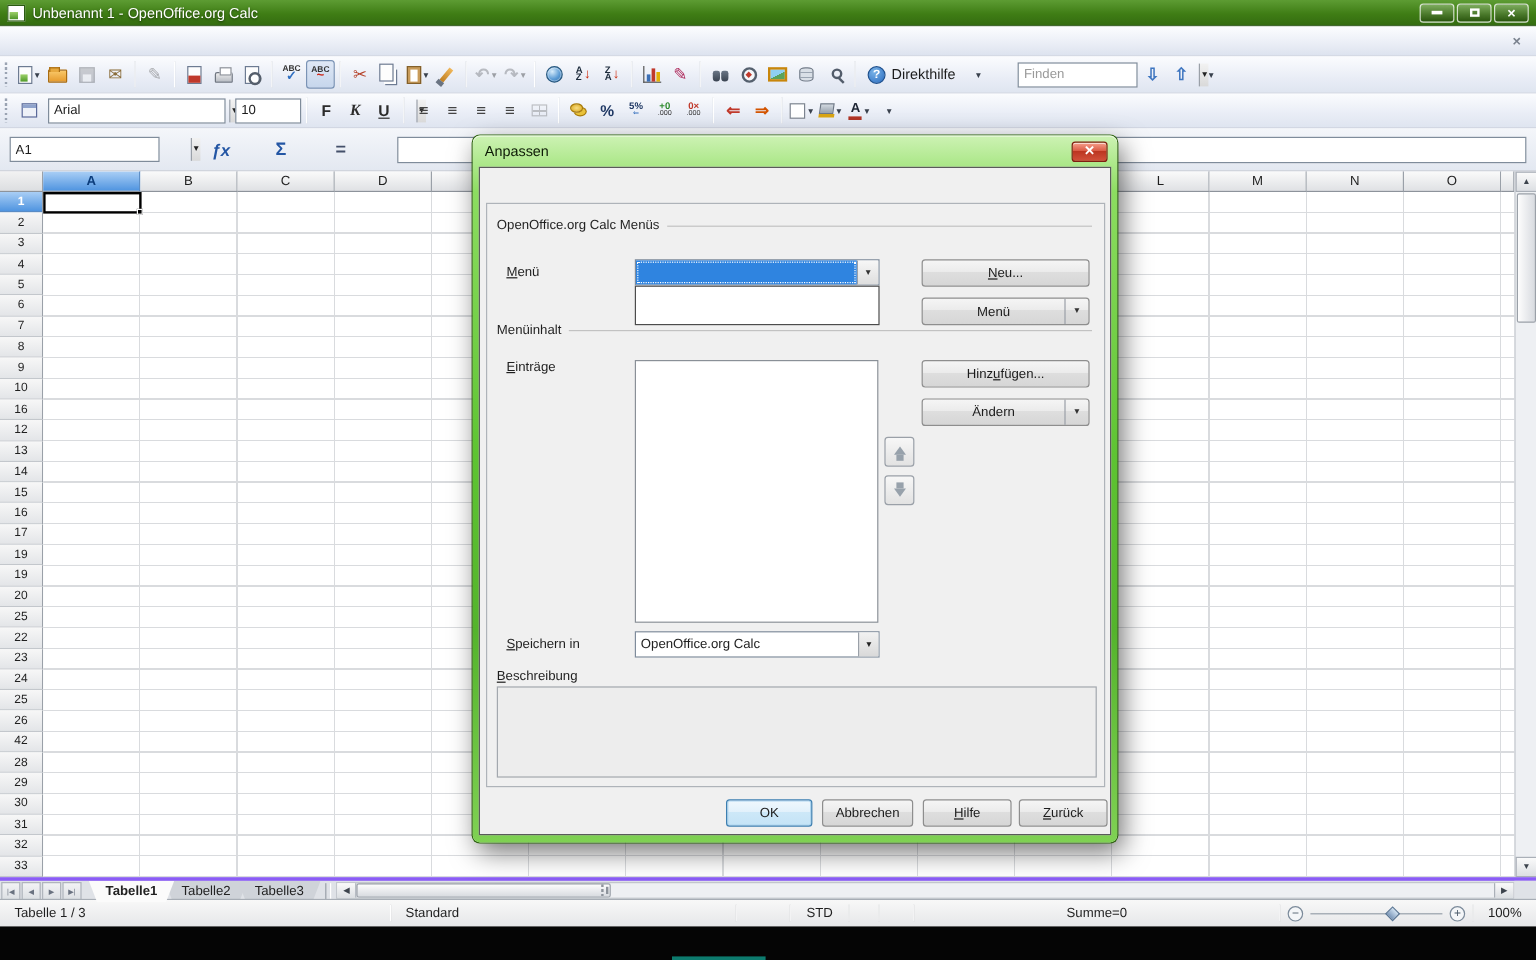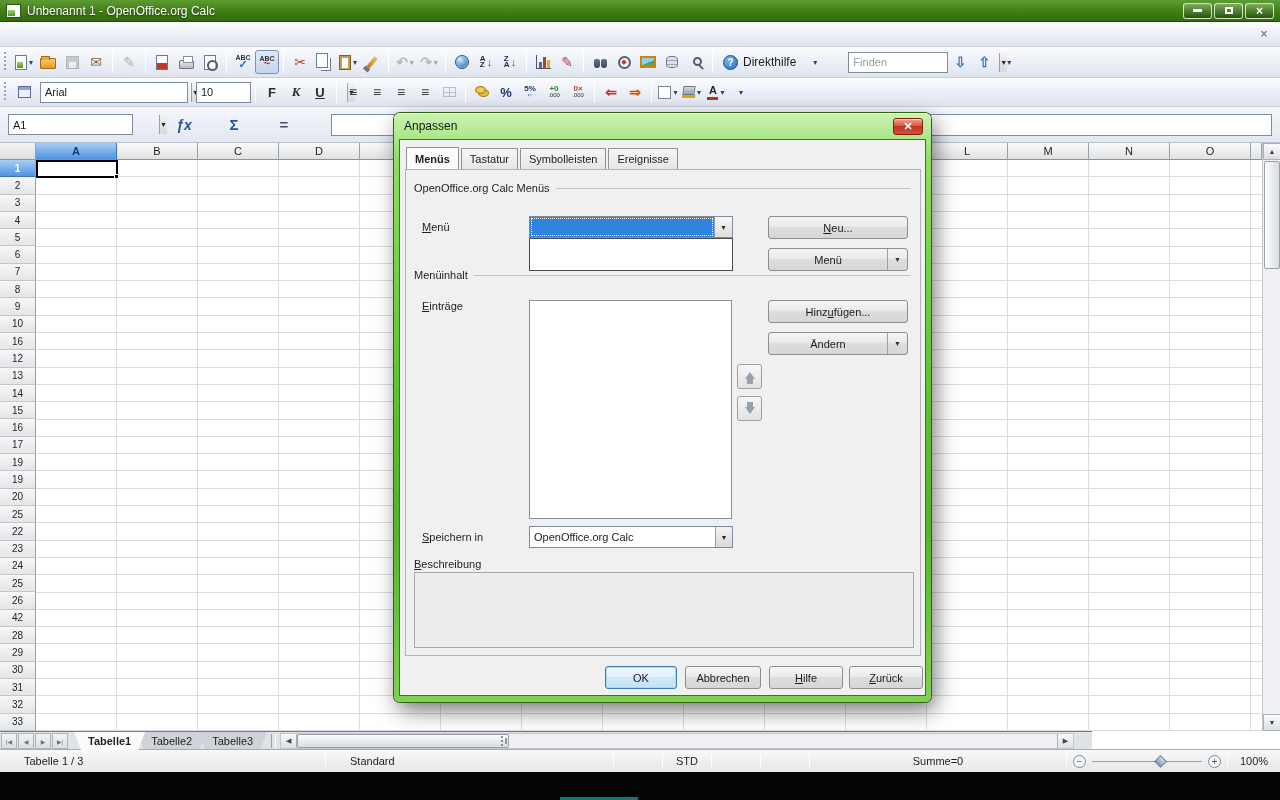--- a/index.html
+++ b/index.html
@@ -135,40 +135,40 @@
   .selcell .handle { position:absolute; right:-3px; bottom:-3px; width:5px; height:5px; background:#000; border:1px solid #fff; }
 
   
   .vscroll { position:absolute; right:0; top:143px; width:18px; height:588px; background:#eef0f3; border-left:1px solid #c3c7cd; }
   .sbtn { width:18px; height:17px; background:linear-gradient(#fafafa,#dcdfe3); border:1px solid #aab0b8;
     display:flex; align-items:center; justify-content:center; font-size:7px; color:#3c434c; }
   .vthumb { position:absolute; left:1px; top:18px; width:16px; height:108px; background:linear-gradient(90deg,#fdfdfd,#d8dbe0); border:1px solid #9aa0a8; border-radius:2px; }
   .vscroll .down { position:absolute; bottom:0; }
 
   
-  .sheetbar { position:absolute; left:0; top:731px; width:1092px; height:18px; background:#dfe2e7; border-top:1px solid #8b5cf6; display:flex; align-items:stretch; }
+  .sheetbar { position:absolute; left:0; top:731px; width:1280px; height:18px; background:#dfe2e7; border-top:3px solid #8b5cf6; display:flex; align-items:stretch; }
   .navbtn { width:16px; height:16px; margin:1px 0 0 1px; background:linear-gradient(#f2f3f5,#dcdfe3); border:1px solid #b0b5bc; font-size:6px; color:#6a7280; display:flex; align-items:center; justify-content:center; }
   .tabs-wrap { display:flex; margin-left:6px; }
   .sheettab { height:18px; padding:0 14px; display:flex; align-items:center; font-size:11px; color:#222;
     clip-path:polygon(0 0,100% 0,calc(100% - 7px) 100%,7px 100%); background:#cfd3d9; margin-right:-8px; }
   .sheettab.active { background:#fbfbfb; font-weight:bold; z-index:2; }
   .tabsplit { width:5px; height:14px; margin:2px 4px 0 12px; border-left:1px solid #9aa0a8; border-right:1px solid #fff; }
   .hscroll { flex:1; display:flex; align-items:stretch; margin-top:1px; background:#eef0f3; border:1px solid #c3c7cd; }
   .hbtn { width:16px; background:linear-gradient(#fafafa,#dcdfe3); border-right:1px solid #aab0b8; font-size:7px; color:#3c434c; display:flex; align-items:center; justify-content:center; }
   .hthumb { width:212px; background:linear-gradient(#fdfdfd,#d8dbe0); border:1px solid #9aa0a8; border-radius:2px; display:flex; align-items:center; justify-content:flex-end; }
   .hthumb .gripdots { width:6px; height:10px; margin-right:3px;
     background:repeating-linear-gradient(to bottom,#8d939b 0 2px,transparent 2px 4px); background-size:2px 100%; background-position:2px 0; background-repeat:no-repeat;
     box-shadow:4px 0 0 -2px #8d939b; }
   .hscroll .right { margin-left:auto; border-left:1px solid #aab0b8; border-right:none; }
   .sb-corner { width:18px; background:#dfe2e7; }
 
   
   .statusbar { position:absolute; left:0; top:749px; width:1280px; height:23px;
     background:linear-gradient(#f8f8f8,#e6e7e9); border-top:1px solid #a7adb5; display:flex; align-items:center; font-size:11px; color:#1f1f1f; }
-  .sfield { height:100%; display:flex; align-items:center; padding:0 24px;text-align:right; }
+  .sfield { height:100%; display:flex; align-items:center; padding:0 12px;text-align:right; }
   .ssep { width:1px; height:14px; background:#b3b6ba; border-right:1px solid #fff; }
   .zoomctl { display:flex; align-items:center; gap:6px; width:160px; padding:0 6px; }
   .zbtn { width:13px; height:13px; border-radius:50%; border:1px solid #7b8a9a; color:#4a5a6a; font-size:10px; line-height:11px; text-align:center; background:#f4f6f8; }
   .ztrack { flex:1; height:0; border-top:1px solid #97a1ab; position:relative; }
   .zthumb { position:absolute; left:58%; top:-5px; width:9px; height:9px; background:linear-gradient(#cfe0f0,#7a96b8); border:1px solid #5a7694; transform:rotate(45deg); }
 
   
   .taskbar { position:absolute; left:0; top:772px; width:1280px; height:28px; background:#050505; }
   .taskbar .accent { position:absolute; left:560px; bottom:0; width:78px; height:3px; background:#0d7b6e; }
 
@@ -613,26 +613,20 @@
   <span class="accent"></span>
 </div>
 
 <div class="dlg">
   <div class="dlg-title">
     <span>Anpassen</span>
   </div>
   <span class="dlg-close">✕</span>
   <div class="dlg-client">
 
-    <div class="dtabs">
-      <span class="dtab active">Menüs</span>
-      <span class="dtab">Tastatur</span>
-      <span class="dtab">Symbolleisten</span>
-      <span class="dtab">Ereignisse</span>
-    </div>
 
     <div class="dpanel">
 
       <span class="grpcap" style="top:12px">OpenOffice.org Calc Menüs</span>
       <span class="grpline" style="top:18px"></span>
 
       <span class="dlabel" style="left:16px;top:51px"><u>M</u>enü</span>
       <span class="combo hl" style="left:123px;top:46px;width:204px">
         <span class="val"></span>
         <span class="vbtn">▼</span>

